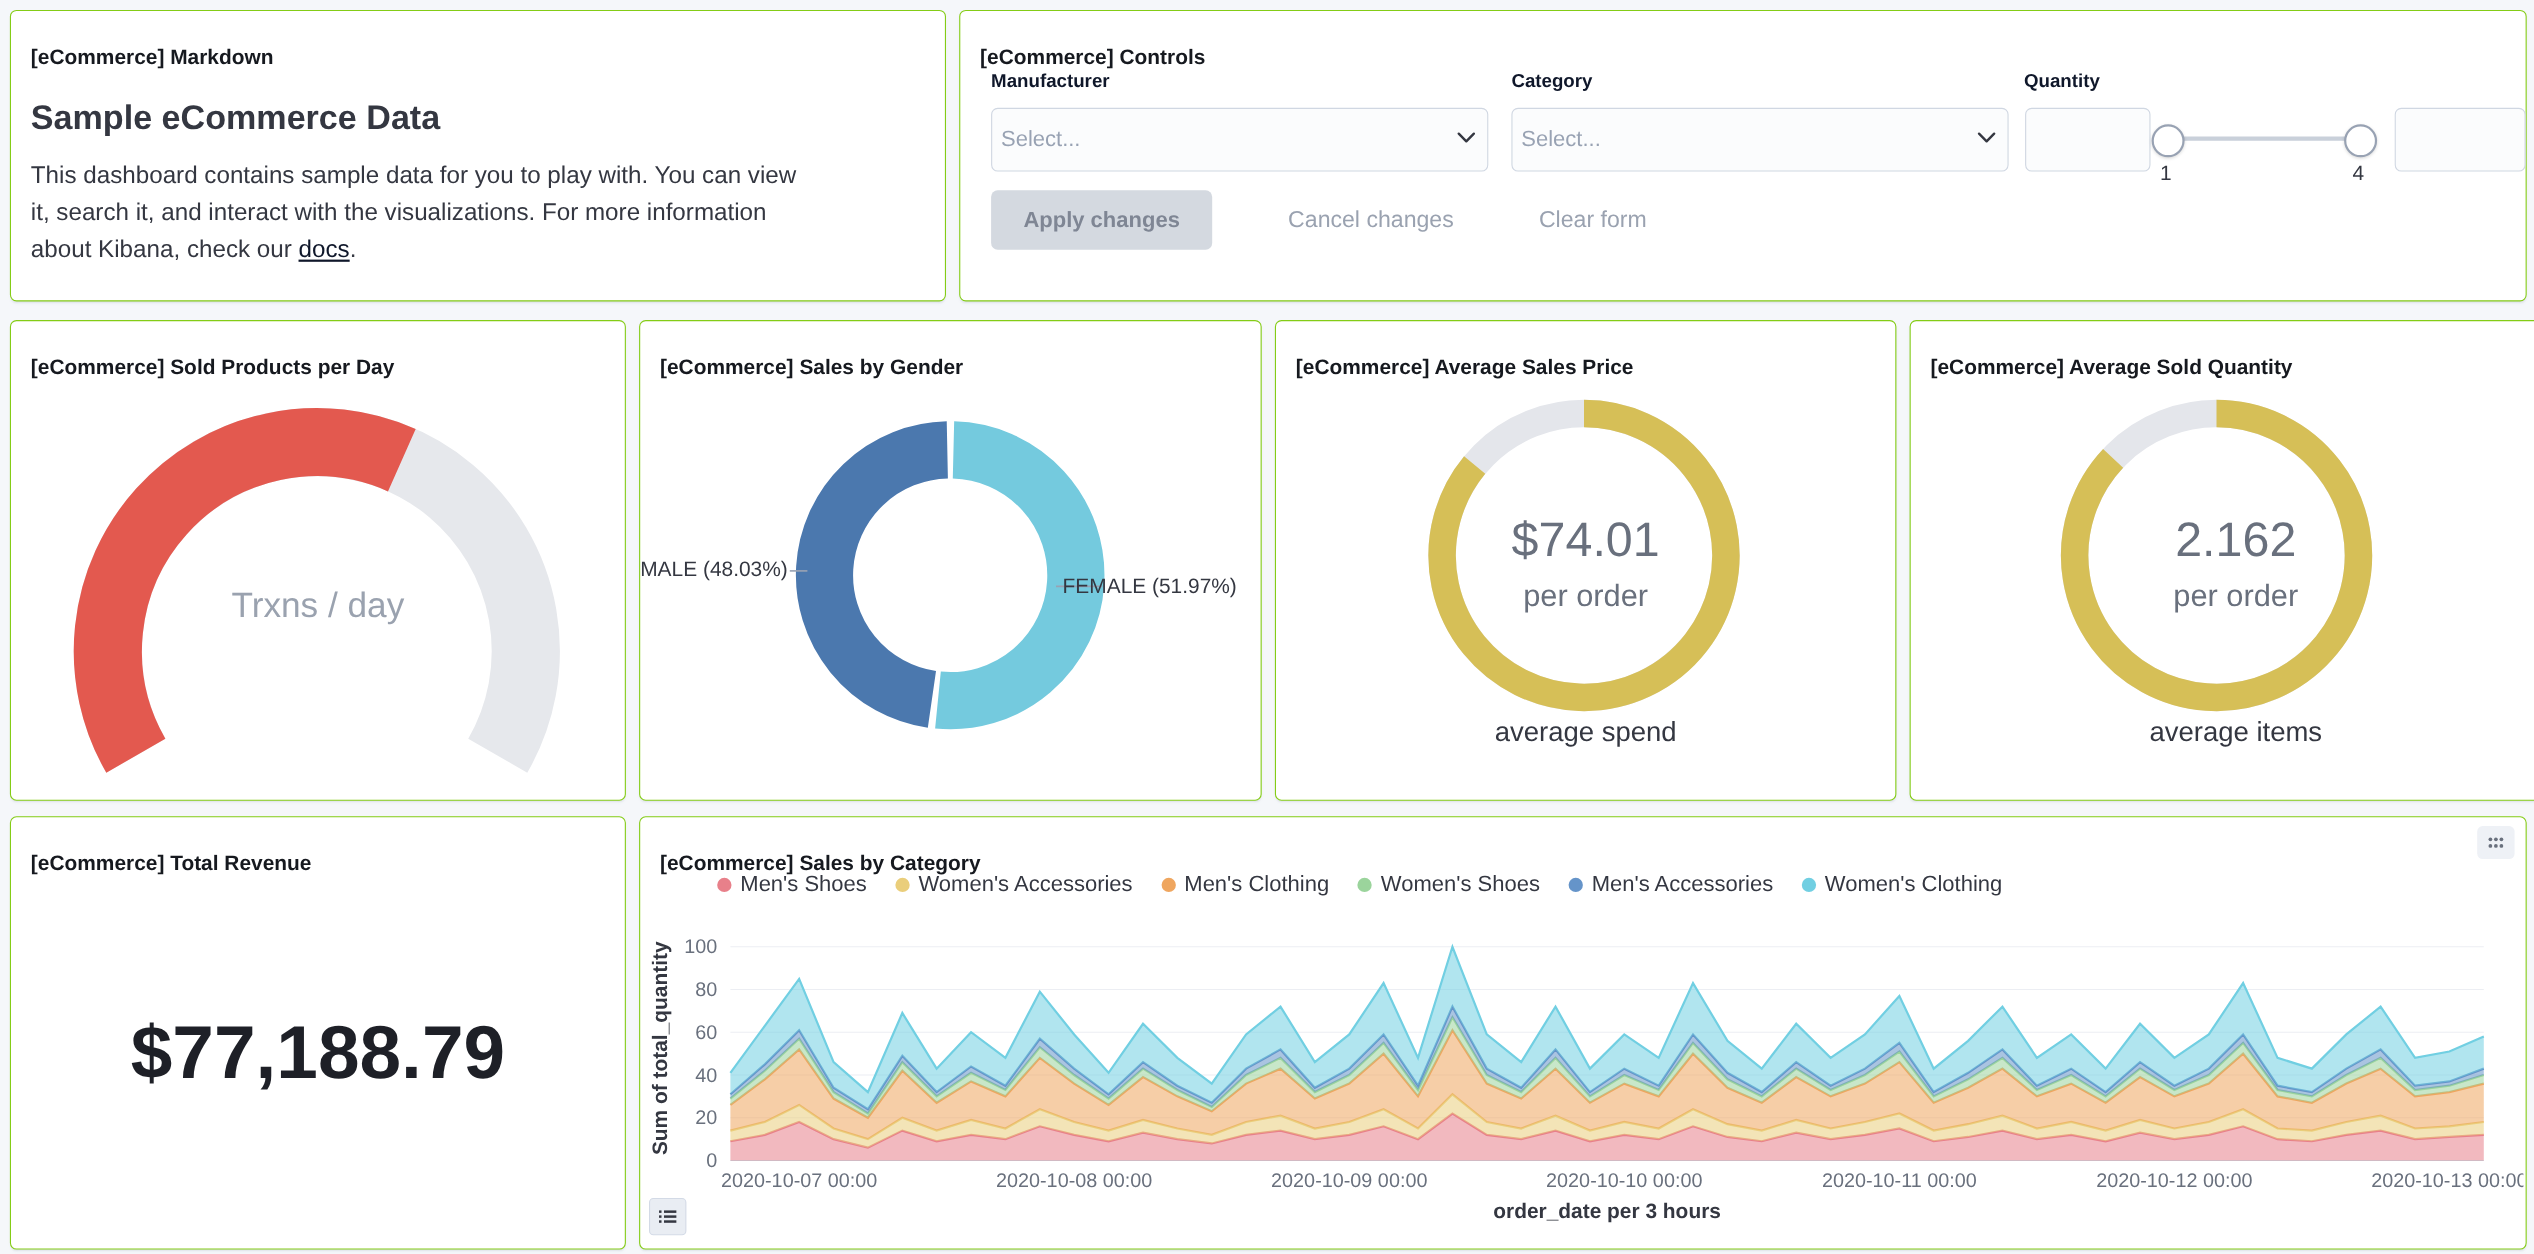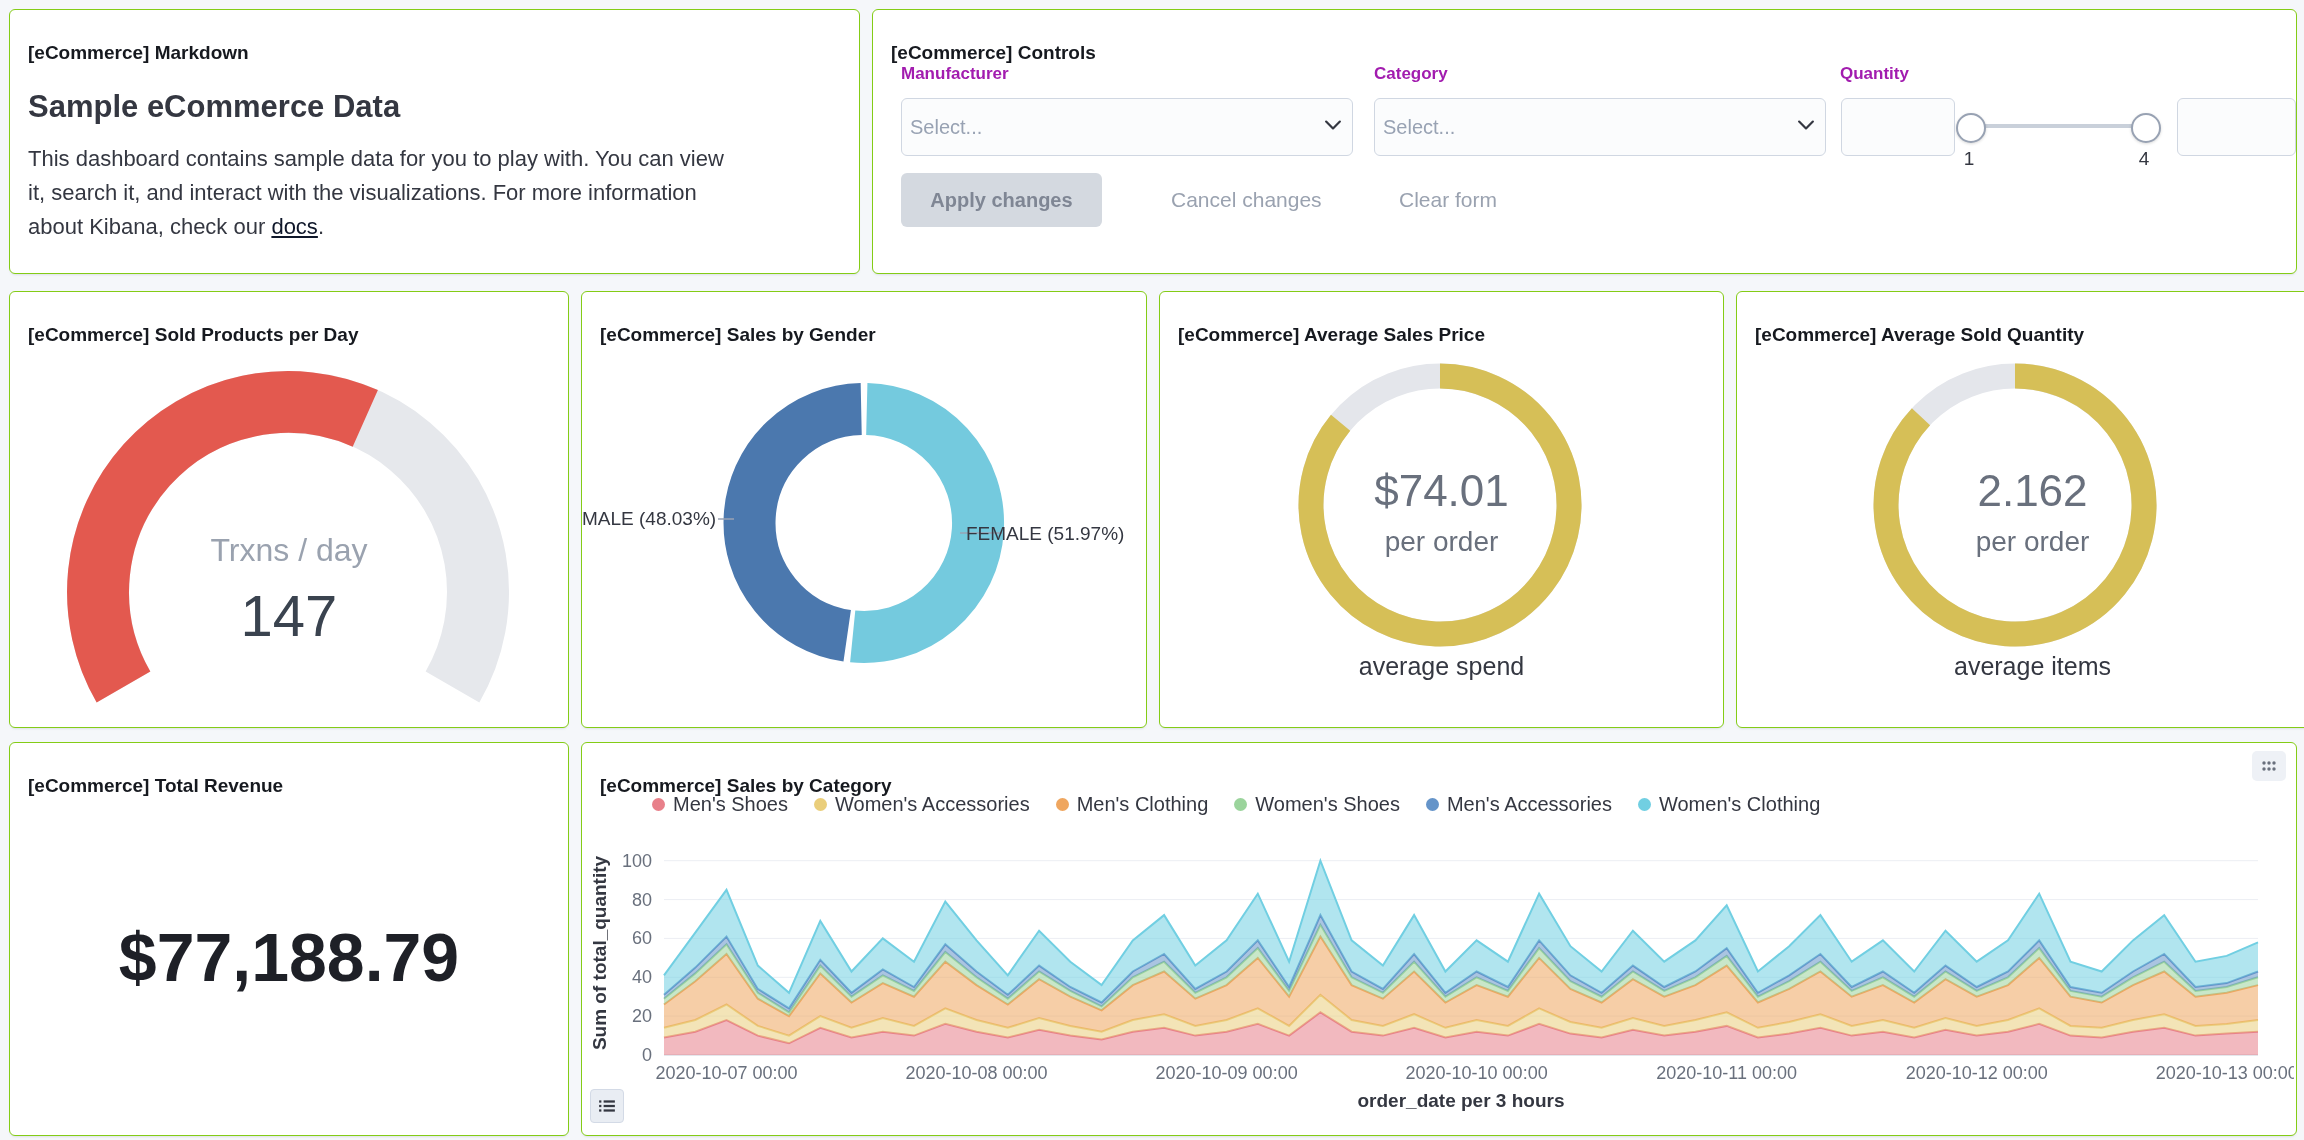--- a/index.html
+++ b/index.html
@@ -15,21 +15,21 @@
   .panel-title{
     position:absolute;top:13px;left:18px;font-size:19px;font-weight:700;color:#16191f;
     white-space:nowrap;cursor:pointer;
   }
   
   .md-heading{position:absolute;top:58px;left:18px;font-size:31px;font-weight:700;color:#343741;}
   .md-body{position:absolute;top:110px;left:18px;width:800px;font-size:22px;line-height:34px;color:#343741;}
   .md-line{display:block;}
   .md-link{color:#0f172a;text-decoration:underline;cursor:pointer;}
   
-  .ctl-label{position:absolute;top:54px;font-size:17px;font-weight:700;color:#a21caf;}
+  .ctl-label{position:absolute;top:54px;font-size:17px;font-weight:700;color:#0f172a;}
   .select{
     position:absolute;top:88px;height:56px;width:434px;background:#fbfcfd;
     border:1px solid #d0d7e2;border-radius:6px;display:flex;align-items:center;
     justify-content:space-between;padding:0 8px;cursor:pointer;
   }
   .select .ph{color:#98a2b3;font-size:20px;}
   .num-input{
     position:absolute;top:88px;height:56px;background:#fbfcfd;border:1px solid #d0d7e2;
     border-radius:6px;font-size:20px;padding:0 10px;outline:none;
   }
@@ -121,21 +121,20 @@
   <button class="btn-text" style="left:520px;">Clear form</button>
 </section>
 
 <section class="panel" style="left:9px;top:291px;width:558px;height:435px;">
   <h3 class="panel-title">[eCommerce] Sold Products per Day</h3>
   <svg id="gauge-svg" class="viz-svg" width="556" height="433">
       <path d="M 113.5 395.0 A 190 190 0 1 1 442.5 395.0" stroke="#e6e8ec" stroke-width="62" fill="none"></path>
       <path d="M 113.5 395.0 A 190 190 0 0 1 355.3 126.4" stroke="#e3594f" stroke-width="62" fill="none"></path>
     </svg>
   <div class="gauge-label">Trxns / day</div>
-  <div class="gauge-value">147</div>
 </section>
 
 <section class="panel" style="left:581px;top:291px;width:564px;height:435px;">
   <h3 class="panel-title">[eCommerce] Sales by Gender</h3>
   <svg id="gender-svg" class="viz-svg" width="562" height="433">
       <path d="M 284.8 117.0 A 114 114 0 1 1 270.7 344.4" stroke="#74cade" stroke-width="52" fill="none"></path>
       <path d="M 265.2 343.8 A 114 114 0 0 1 279.2 117.0" stroke="#4b78ae" stroke-width="52" fill="none"></path>
       <line x1="136" y1="227" x2="152" y2="227" stroke="#98a2b3" stroke-width="1.5"></line>
       <line x1="420" y1="241" x2="378" y2="241" stroke="#98a2b3" stroke-width="1.5"></line>
     </svg>

